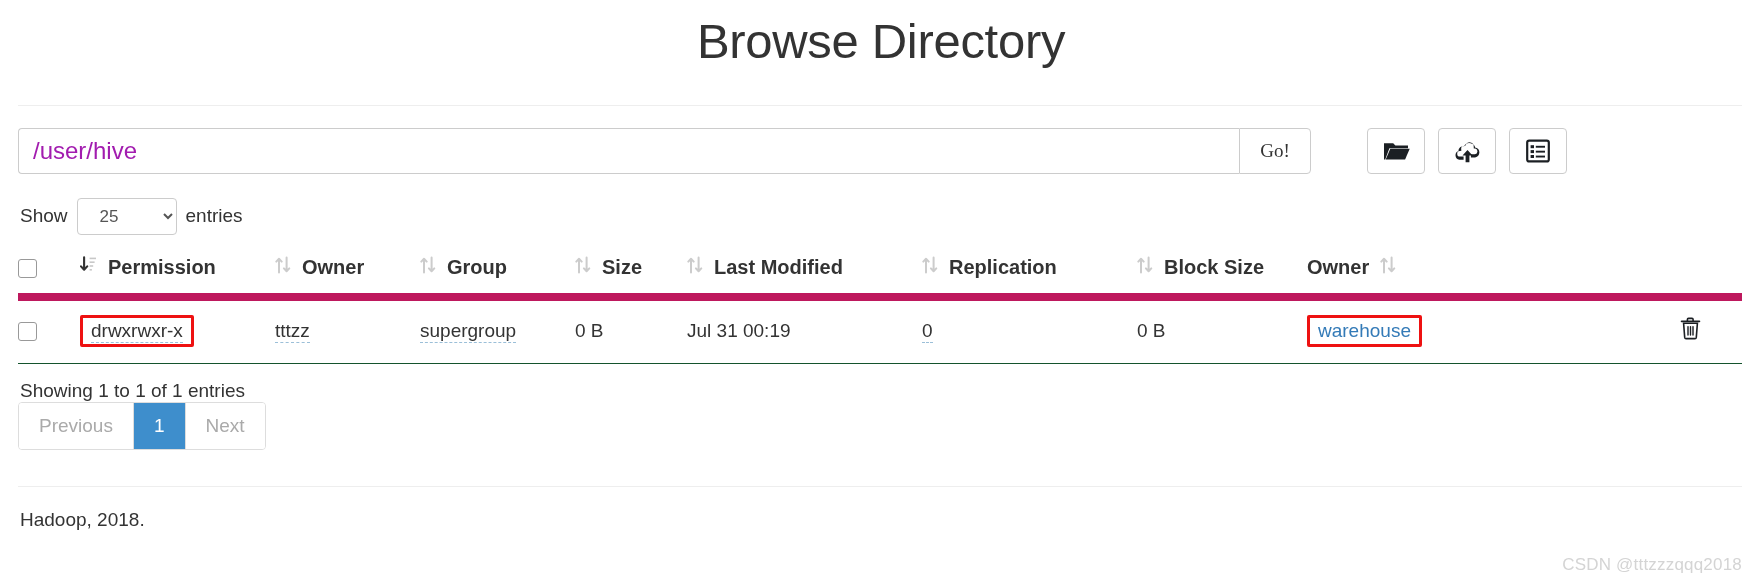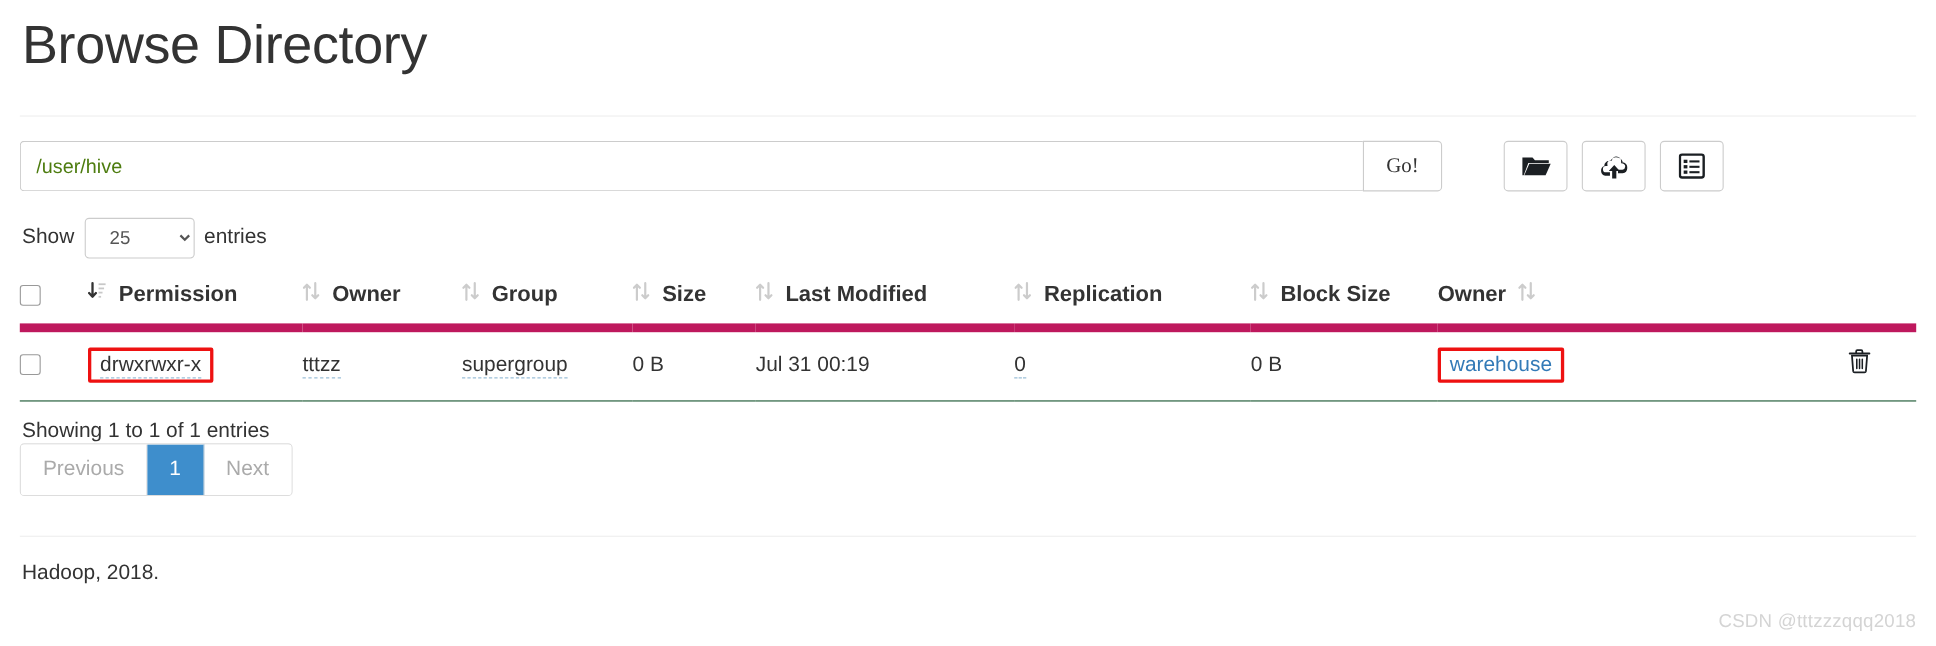--- a/index.html
+++ b/index.html
@@ -24,20 +24,21 @@
   }
   
   .page-title {
     font-size: 49px;
     font-weight: 400;
     color: #333333;
     margin: 0;
     padding: 12px 0 0 2px;
     line-height: 58px;
     letter-spacing: -0.3px;
+    text-align: center;
   }
   .title-rule {
     border: 0;
     border-top: 1px solid #eeeeee;
     margin: 35px 0 0 0;
   }
   
   .path-row {
     display: flex;
     align-items: flex-start;
@@ -51,23 +52,23 @@
     height: 46px;
   }
   .path-input {
     flex: 1 1 auto;
     height: 46px;
     box-sizing: border-box;
     border: 1px solid #cccccc;
     border-right: none;
     border-radius: 4px 0 0 4px;
     padding: 0 14px;
-    font-size: 18px;
+    font-size: 24px;
     font-family: "Liberation Sans", sans-serif;
-    color: #4d7c0f;
+    color: #a21caf;
     background: #ffffff;
     outline: none;
   }
   .go-btn {
     flex: 0 0 auto;
     min-width: 72px;
     height: 46px;
     box-sizing: border-box;
     border: 1px solid #cccccc;
     border-radius: 0 4px 4px 0;

